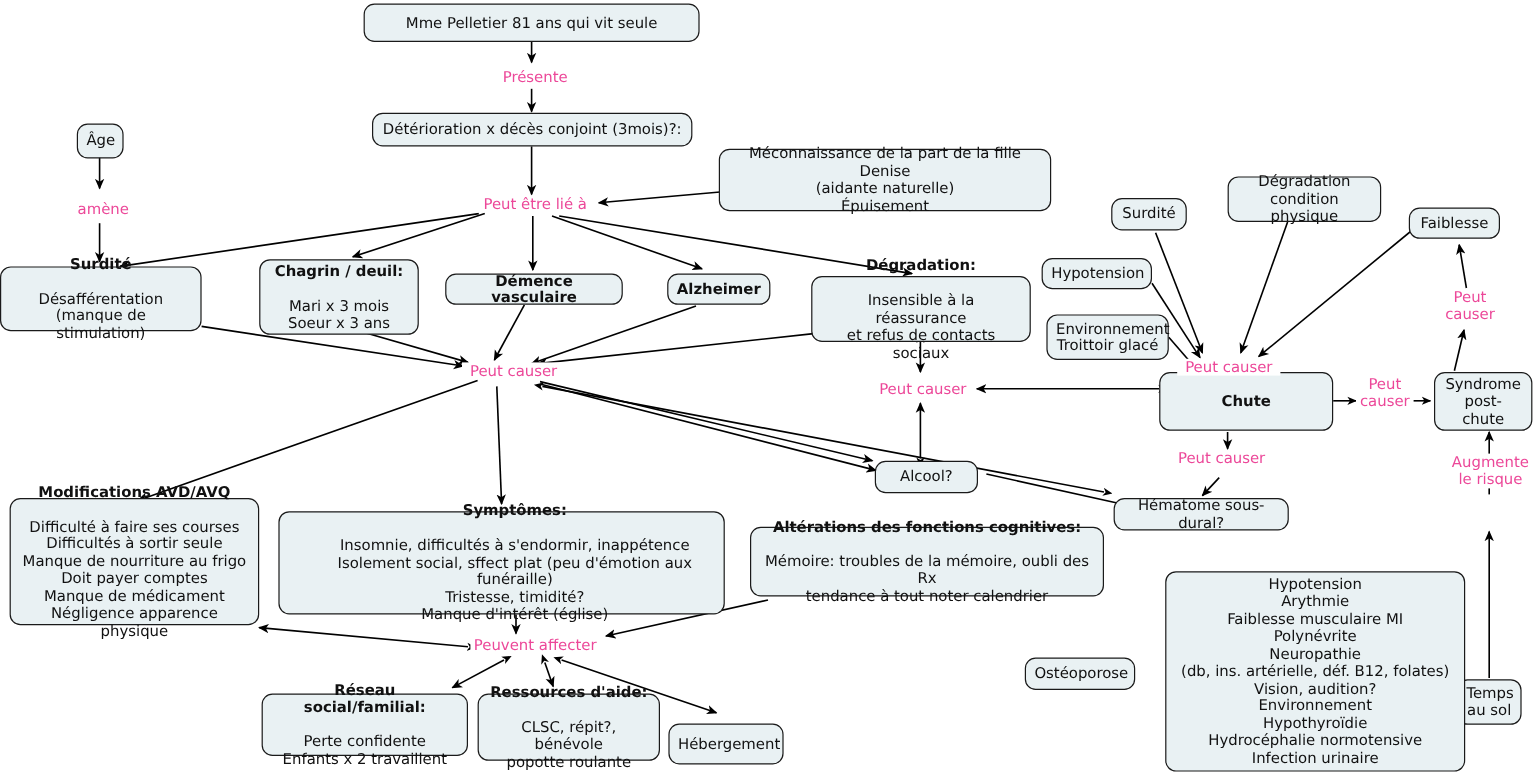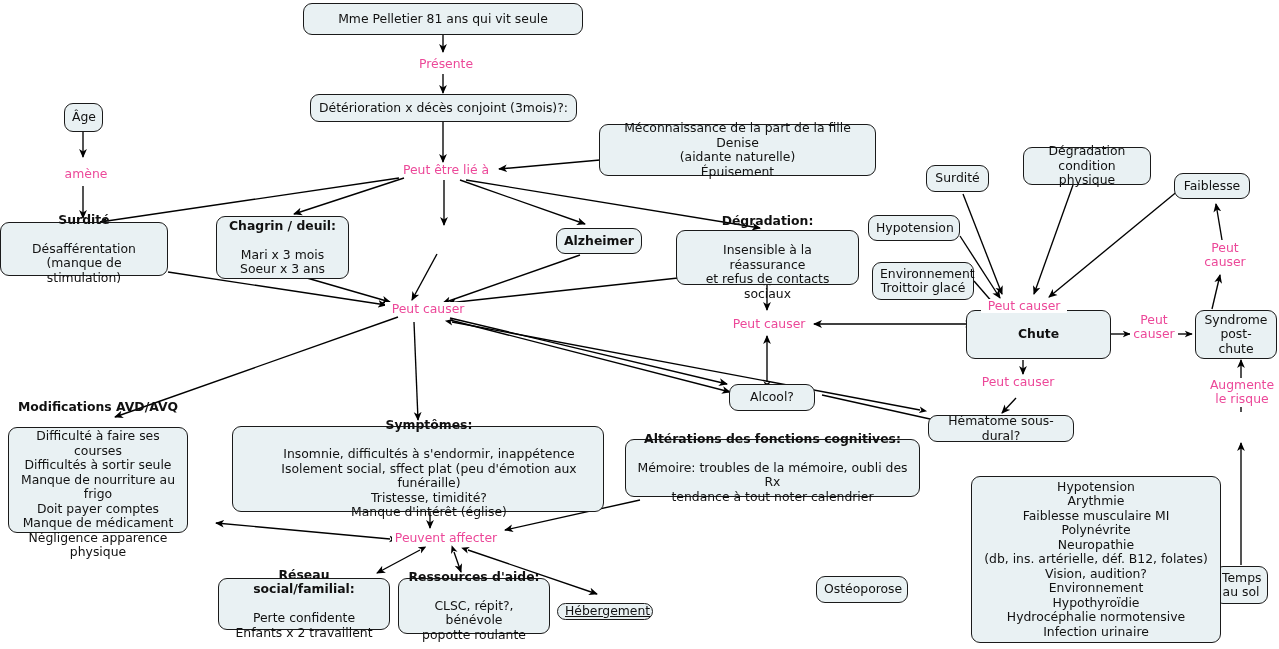--- a/index.html
+++ b/index.html
@@ -204,20 +204,23 @@
   </div>
 
   <div class="node" style="left:216px; top:216px; width:133px; height:63px;">
     <span class="inner">
       <span class="hdr">Chagrin / deuil:</span>
       <span class="body">Mari x 3 mois
 Soeur x 3 ans</span>
     </span>
   </div>
 
+  <div class="node bold" style="left:371px; top:228px; width:148px; height:26px;">
+    <span class="inner">Démence vasculaire</span>
+  </div>
 
   <div class="node bold" style="left:556px; top:228px; width:86px; height:26px;">
     <span class="inner">Alzheimer</span>
   </div>
 
   <div class="node" style="left:676px; top:230px; width:183px; height:55px;">
     <span class="inner">
       <span class="hdr">Dégradation:</span>
       <span class="body">Insensible à la réassurance
 et refus de contacts sociaux</span>
@@ -278,21 +281,21 @@
     <span class="inner">Temps
 au sol</span>
   </div>
 
   <div class="linklabel" style="left:975px; top:375px; width:82px;">Peut causer</div>
 
   <div class="node" style="left:928px; top:415px; width:146px; height:27px;">
     <span class="inner">Hématome sous-dural?</span>
   </div>
 
-  <div class="node" style="left:8px; top:427px; width:180px; height:106px;">
+  <div class="node" style="left:8px; top:415px; width:208px; height:106px;">
     <span class="inner">
       <span class="hdr">Modifications AVD/AVQ</span>
       <span class="body">Difficulté à faire ses courses
 Difficultés à sortir seule
 Manque de nourriture au frigo
 Doit payer comptes
 Manque de médicament
 Négligence apparence physique</span>
     </span>
   </div>
@@ -326,25 +329,25 @@
   </div>
 
   <div class="node" style="left:398px; top:578px; width:152px; height:56px;">
     <span class="inner">
       <span class="hdr">Ressources d'aide:</span>
       <span class="body">CLSC, répit?, bénévole
 popotte roulante</span>
     </span>
   </div>
 
-  <div class="node" style="left:557px; top:603px; width:96px; height:17px;text-decoration:underline;">
+  <div class="node" style="left:557px; top:603px; width:96px; height:34px;">
     <span class="inner">Hébergement</span>
   </div>
 
-  <div class="node" style="left:816px; top:548px; width:92px; height:27px;margin-top:28px;">
+  <div class="node" style="left:854px; top:548px; width:92px; height:27px;">
     <span class="inner">Ostéoporose</span>
   </div>
 
   <div class="node" style="left:971px; top:476px; width:250px; height:167px;">
     <span class="inner">Hypotension
 Arythmie
 Faiblesse musculaire MI
 Polynévrite
 Neuropathie
 (db, ins. artérielle, déf. B12, folates)

